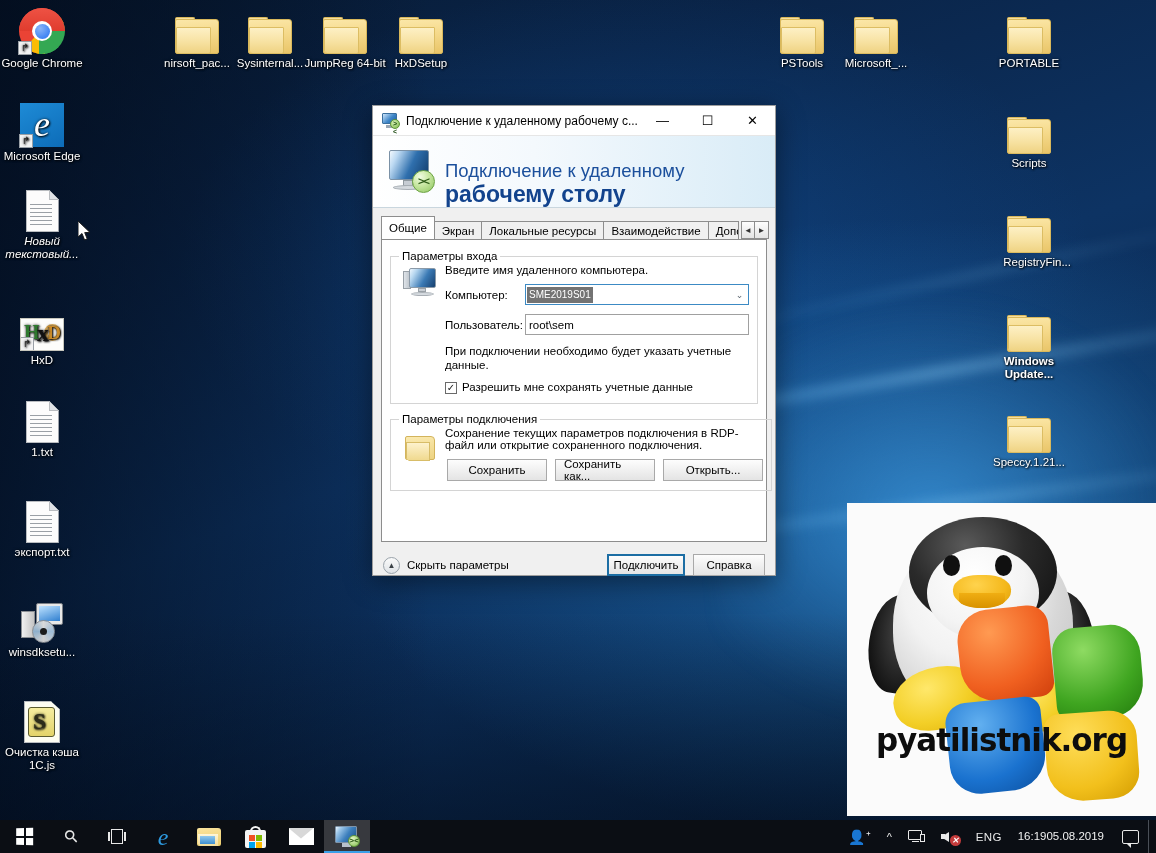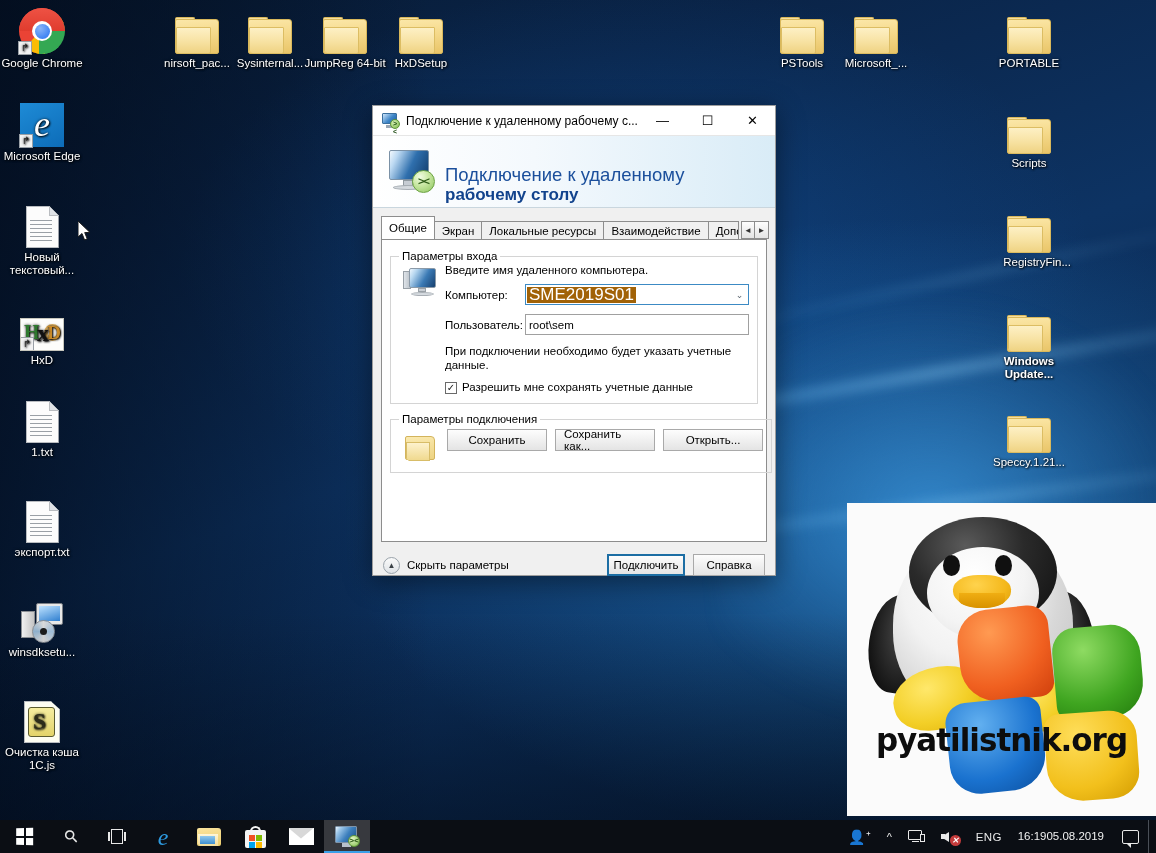--- a/index.html
+++ b/index.html
@@ -171,21 +171,21 @@
     background: linear-gradient(115deg, #f2f8fd 0%, #bcd9f2 18%, #2f6fad 55%, #123c6b 100%);
     border:1.5px solid #7b91a6; border-radius:2px; }
   .bigmon-neck { position:absolute; left:18px; top:32px; width:10px; height:6px; background:#c6ccd3; border:1px solid #90999f;}
   .bigmon-base { position:absolute; left:8px; top:37px; width:30px; height:5px; border-radius:50%; background:#d4d9de; border:1px solid #a6adb3;}
   .bigconn { position:absolute; left:27px; top:22px; width:23px; height:23px; border-radius:50%;
     background: radial-gradient(circle at 34% 28%, #f0fbe2 0%, #cbe9a6 40%, #8cc45c 100%);
     border:1.5px solid #6ca343; display:flex; align-items:center; justify-content:center;
     color:#2e5c17; font-size:11px; font-weight:bold; line-height:1; letter-spacing:-1px;}
   #rdp-header-text { line-height: 1.12; margin-top: 26px; }
   #rdp-header-l1 { font-size: 18.5px; color: #1b4f9c; font-weight: 400; }
-  #rdp-header-l2 { font-size: 17px; color: #12438d; font-weight: bold; }
+  #rdp-header-l2 { font-size: 23px; color: #12438d; font-weight: bold; }
 
   #rdp-tabs-wrap { padding: 8px 6px 0 8px; background:#f0f0f0; }
   #rdp-tabs { display:flex; align-items:flex-end; position:relative; }
   .tab {
     padding: 3px 7px 4px 7px; font-size: 11.5px; background: #f0f0f0;
     border: 1px solid #8d8d8d; border-bottom: none; margin-right: -1px;
     position: relative; top: 2px; cursor: default; white-space:nowrap;
   }
   .tab.active { background: #ffffff; border-color:#8d8d8d; top: 0; padding-top: 5px; padding-bottom: 5px; z-index:3;}
   .tab.clipped { overflow:hidden; max-width: 58px; }
@@ -210,21 +210,21 @@
   .logon-mon .side { position:absolute; left:0; top:3px; width:8px; height:18px; background: linear-gradient(90deg,#dfe4e9,#bcc3ca); border:1px solid #98a0a7;}
 
   .gb-body { flex: 1; padding-top: 2px; }
   .gb-line { margin-bottom: 8px; }
   .frow { display:flex; align-items:center; margin-bottom: 9px; }
   .flabel { width: 80px; flex:none; font-size:11.5px; }
   .combo {
     flex:1; height: 21px; border: 1px solid #3c8ac4; background:#fff;
     display:flex; align-items:center; padding-left: 1px; position:relative;
   }
-  .combo .val { background: #a16207; color: #fff; padding: 1px 2px; font-size: 17px; line-height: 14px;}
+  .combo .val { background: #737373; color: #fff; padding: 1px 2px; font-size: 10px; line-height: 14px;}
   .combo .caret { margin-left:auto; width: 17px; text-align:center; color:#5b6570; font-size:9px; }
   .textbox {
     flex:1; height: 21px; border: 1px solid #a0a0a0; background:#fff;
     display:flex; align-items:center; padding-left: 3px; font-size: 11.5px; color:#000;
   }
   .note { font-size: 11.5px; line-height: 14px; margin-bottom: 9px; }
   .chkrow { display:flex; align-items:flex-start; font-size:11.5px; }
   .chk { width:12px; height:12px; border:1px solid #6a6a6a; background:#fff; margin-right:5px; flex:none;
     display:flex; align-items:center; justify-content:center; font-size:10px; color:#1a1a1a; line-height:1; margin-top:1px;}
 
@@ -390,21 +390,21 @@
 <div class="dicon" style="left:0px; top:97px;">
   <div class="glyph">
     <div class="edge">
         <span>e</span>
       <div class="shortcut-arrow">↱</div>
     </div>
   </div>
   <span class="lbl">Microsoft Edge</span>
 </div>
 
-<div class="dicon" style="left:0px; top:198px;">
+<div class="dicon" style="left:0px; top:182px;font-style:italic;">
   <div class="glyph">
     <div class="txtfile">
         <div class="pg"></div>
         <div class="fold"></div>
       <div class="ln" style="top:14px"></div>
         <div class="ln" style="top:18px"></div>
       <div class="ln" style="top:22px"></div>
         <div class="ln" style="top:26px"></div>
       <div class="ln" style="top:30px"></div>
         <div class="ln" style="top:34px"></div>
@@ -701,20 +701,21 @@
     <fieldset class="gb">
       <legend>Параметры подключения</legend>
       <div class="gb-row">
         <div class="gb-ico">
           <div class="conn-folder">
               <div class="cb"></div>
               <div class="cf"></div>
             </div>
         </div>
         <div class="gb-body">
+          <div class="gb-line">Сохранение текущих параметров подключения в RDP-файл или открытие сохраненного подключения.</div>
           <div class="btnrow">
             <div class="btn w">Сохранить</div>
             <div class="btn w">Сохранить как...</div>
             <div class="btn w">Открыть...</div>
           </div>
         </div>
       </div>
     </fieldset>
 
   </div>

